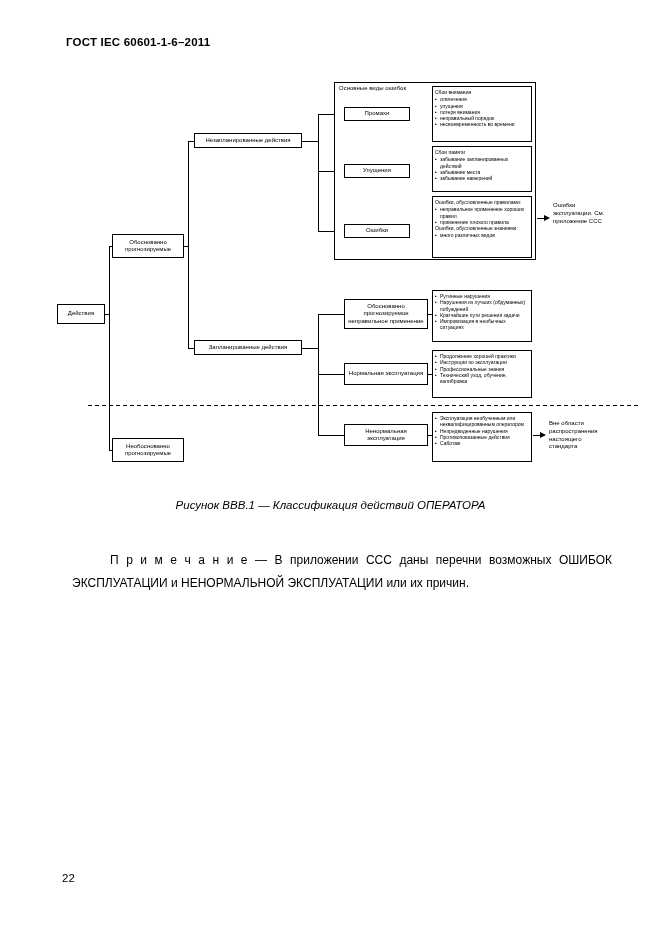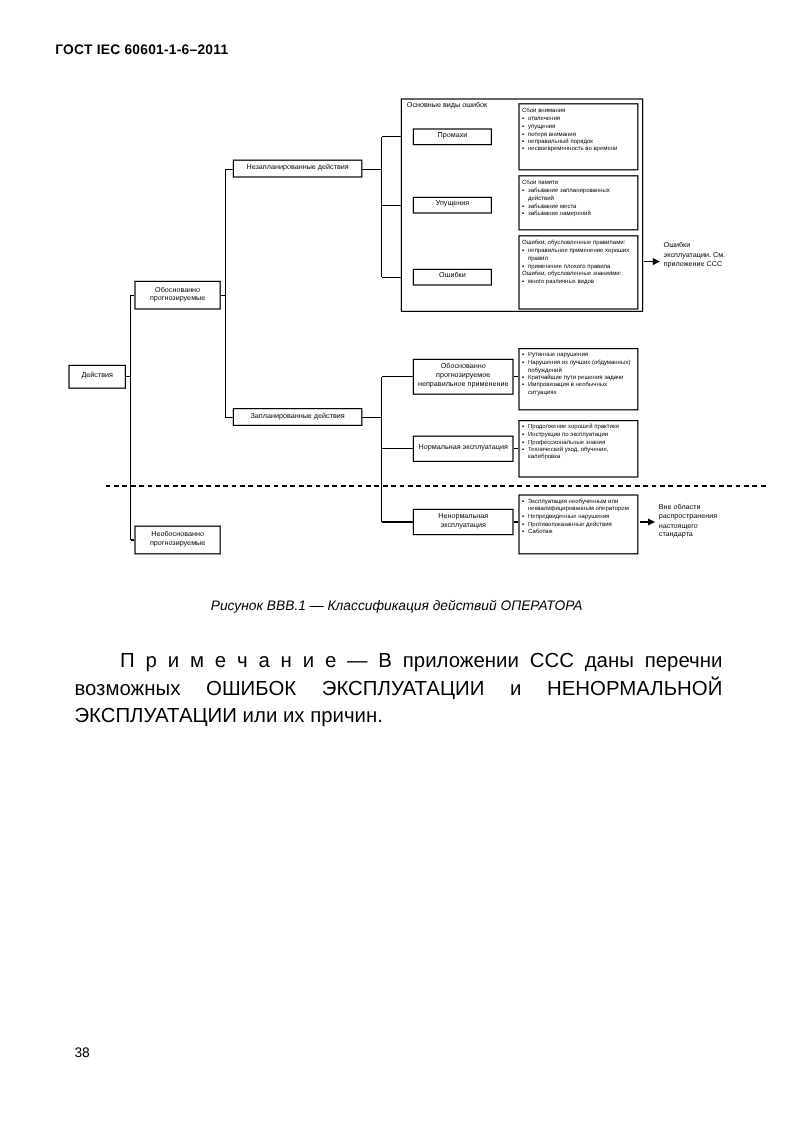--- a/index.html
+++ b/index.html
@@ -1,33 +1,33 @@
 <!DOCTYPE html>
 <html><head>
 <meta charset="utf-8">
 <style>
   html,body{margin:0;padding:0;}
   body{background:#ececec;font-family:"Liberation Sans",sans-serif;}
   .page{position:relative;width:661px;height:936px;background:#ffffff;margin:0 auto;overflow:hidden;color:#000;}
-  .doc-header{position:absolute;left:46px;top:36px;font-size:11.5px;font-weight:bold;letter-spacing:.2px;}
+  .doc-header{position:absolute;left:66px;top:36px;font-size:11.5px;font-weight:bold;letter-spacing:.2px;}
   .connectors{position:absolute;left:0;top:0;pointer-events:none;}
   .dbox{position:absolute;border:1px solid #000;background:#fff;display:flex;align-items:center;justify-content:center;
         text-align:center;font-size:6px;line-height:1.2;padding:1px 2px;box-sizing:border-box;}
   .dcontainer{position:absolute;border:1px solid #000;background:#fff;box-sizing:border-box;}
   .ctitle{position:absolute;left:4px;top:2px;font-size:6px;white-space:nowrap;}
   .detail{position:absolute;border:1px solid #000;background:#fff;font-size:5px;line-height:1.25;padding:2px;
           box-sizing:border-box;text-align:left;overflow:hidden;}
   .detail .dtitle{margin:0 0 1px 0;}
   .detail ul{margin:0;padding:0;list-style:none;}
   .detail li{padding-left:5px;position:relative;}
   .detail li::before{content:"▪";position:absolute;left:0;top:0;}
   .side-note{position:absolute;font-size:6px;line-height:1.3;text-align:left;}
   .caption{position:absolute;left:0;width:100%;top:499px;text-align:center;font-size:11.5px;font-style:italic;}
-  .note-para{position:absolute;left:62px;top:539px;width:540px;font-size:17px;line-height:23px;
-             text-align:justify;text-indent:38px;margin:0;}
+  .note-para{position:absolute;left:62px;top:539px;width:540px;font-size:12px;line-height:23px;
+             text-align:justify;text-indent:38px;margin:10px;}
   .page-number{position:absolute;left:62px;top:872px;font-size:11.5px;}
 </style>
 </head>
 <body>
 
 <div class="page">
 
   <div class="doc-header">ГОСТ IEC 60601-1-6–2011</div>
 
   <svg class="connectors" width="661" height="936" viewBox="0 0 661 936">
@@ -122,15 +122,15 @@
         <li>Саботаж</li>
       </ul>
   </div>
 
   <div class="side-note" style="left:549px;top:420px;width:62px;">Вне области распространения настоящего стандарта</div>
 
   <div class="caption">Рисунок ВВВ.1 — Классификация действий ОПЕРАТОРА</div>
 
   <p class="note-para"><span>П р и м е ч а н и е</span>&nbsp;<span>— В приложении ССС даны перечни возможных ОШИБОК ЭКСПЛУАТАЦИИ и НЕНОРМАЛЬНОЙ ЭКСПЛУАТАЦИИ или их причин.</span></p>
 
-  <div class="page-number">38</div>
+  <div class="page-number">22</div>
 
 </div>
 
 </body></html>

